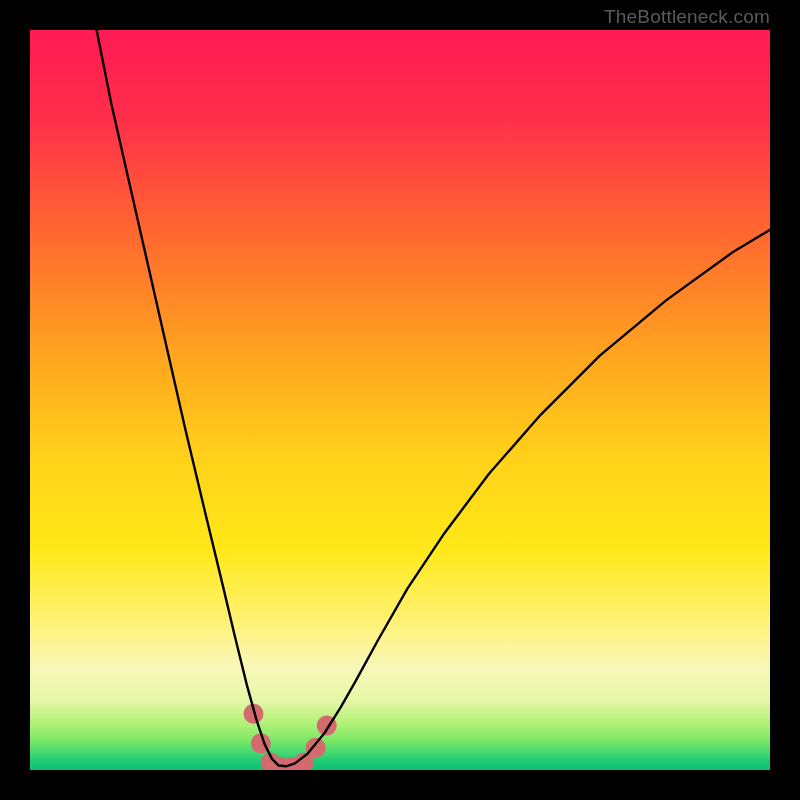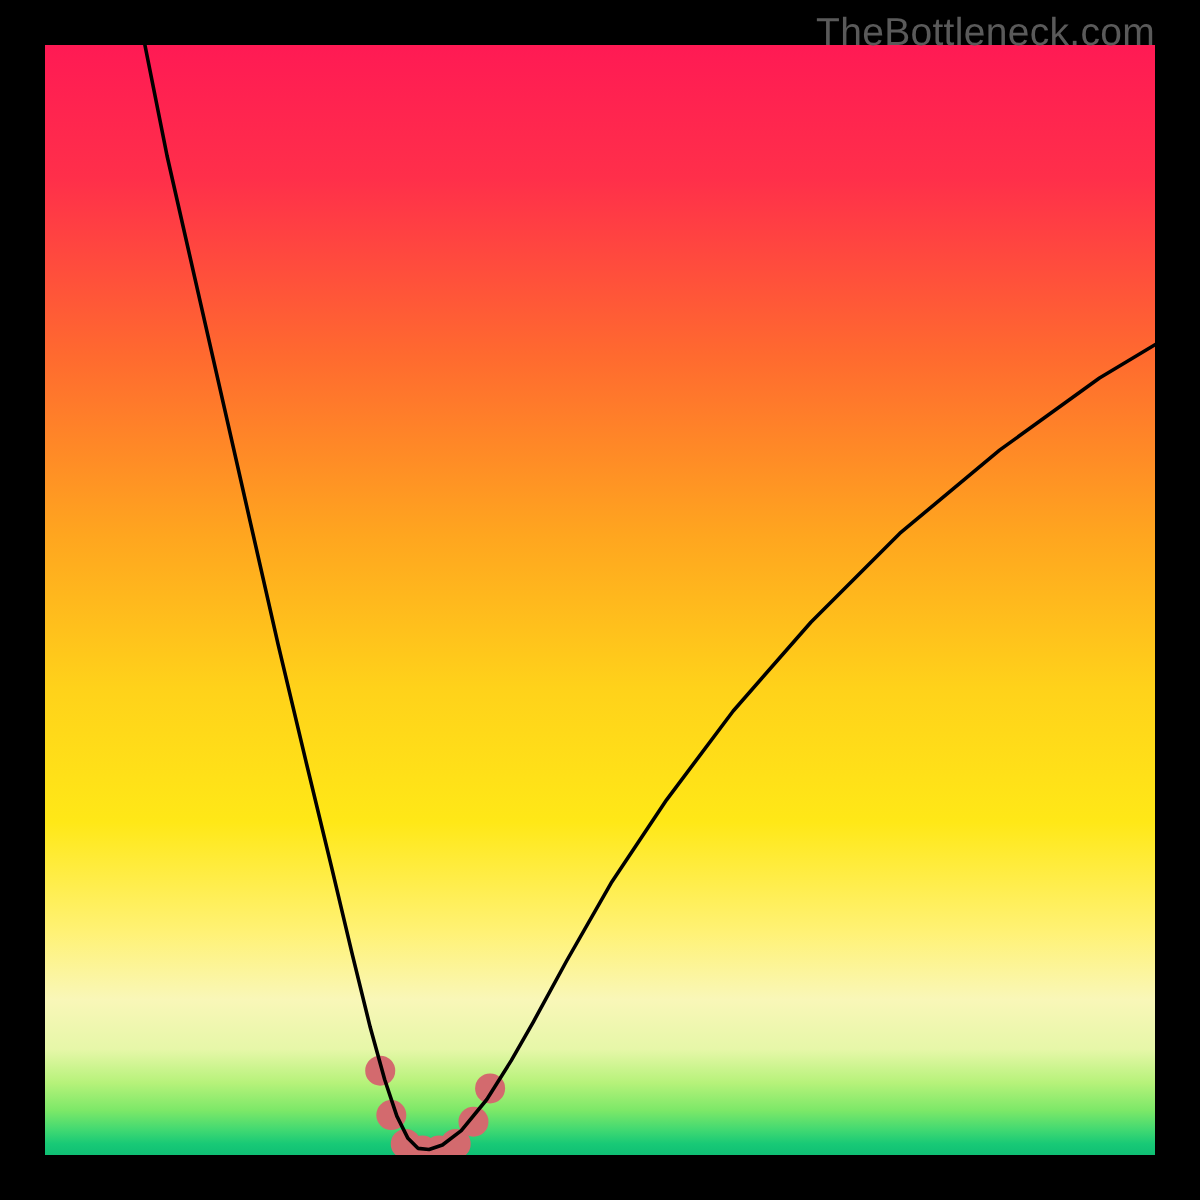--- a/index.html
+++ b/index.html
@@ -39,21 +39,21 @@
     left: 0;
     top: 0;
     width: 100%;
     height: 100%;
   }
   .watermark {
     position: absolute;
     top: 6px;
     right: 30px;
     color: #5a5a5a;
-    font-size: 26px;
+    font-size: 19px;
     font-weight: 400;
     letter-spacing: 0.2px;
   }
 </style>
 </head>
 <body>
 
 <div class="frame">
 
   <div class="plot">

